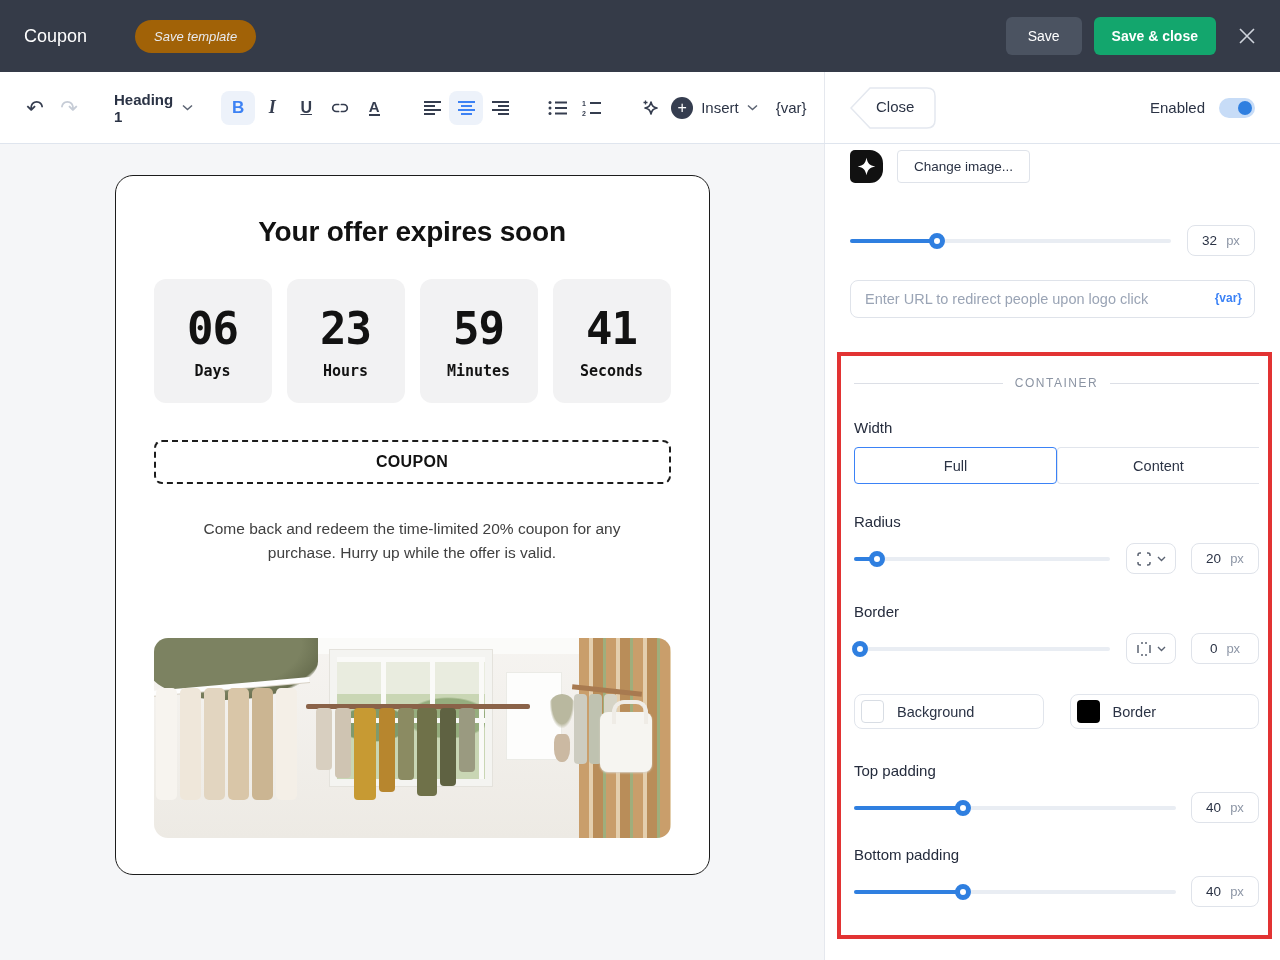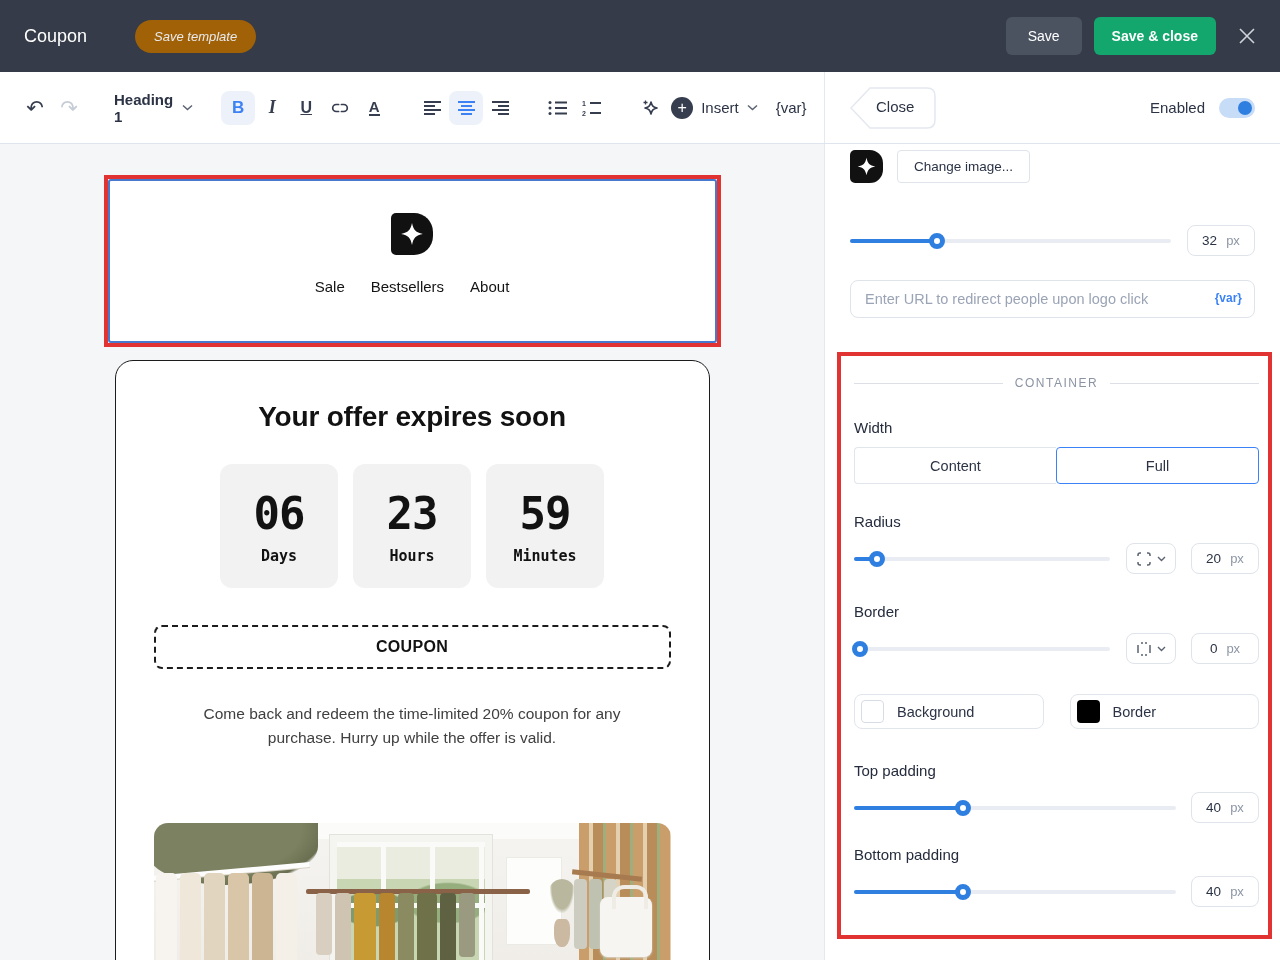--- a/index.html
+++ b/index.html
@@ -305,50 +305,40 @@
         </span>
     </div>
   </div>
 </div>
 
 <div class="main">
 
   <div class="canvas">
     <div class="email-col">
 
-      <div class="sel-red">
-        <div class="sel-blue">
-          <div class="logo-mark">
-            <svg width="26" height="26" viewBox="0 0 100 100">
-                <path d="M50 8 C56 36 64 44 92 50 C64 56 56 64 50 92 C44 64 36 56 8 50 C36 44 44 36 50 8 Z" fill="#fff"></path>
-              </svg>
-          </div>
-          <div class="email-nav">
-            <span>Sale</span>
-            <span>Bestsellers</span>
-            <span>About</span>
-          </div>
-        </div>
-      </div>
 
       <div class="email-card">
         <div class="email-h1">Your offer expires soon</div>
 
         <div class="timer-row">
           <div class="timer-tile">
             <div class="timer-num">06</div>
             <div class="timer-label">Days</div>
           </div>
           <div class="timer-tile">
             <div class="timer-num">23</div>
             <div class="timer-label">Hours</div>
           </div>
           <div class="timer-tile">
             <div class="timer-num">59</div>
             <div class="timer-label">Minutes</div>
+          </div>
+          <div class="timer-tile">
+            <div class="timer-num">41</div>
+            <div class="timer-label">Seconds</div>
           </div>
         </div>
 
         <div class="coupon-box">COUPON</div>
         <div class="email-body">Come back and redeem the time-limited 20% coupon for any purchase. Hurry up while the offer is valid.</div>
 
         <div class="photo">
           <div class="ph ph-ceiling"></div>
           <div class="ph ph-wood-right"></div>
           <div class="ph ph-window">
@@ -421,22 +411,22 @@
 
     <div class="container-sec">
       <div class="sec-head">
         <span class="line"></span>
         <span class="txt">CONTAINER</span>
         <span class="line"></span>
       </div>
 
       <div class="field-label">Width</div>
       <div class="seg">
+        <div class="seg-opt selected">Full</div>
         <div class="seg-opt first">Content</div>
-        <div class="seg-opt selected">Full</div>
       </div>
 
       <div class="field-label">Radius</div>
       <div class="ctl-row">
         <div class="slider">
           <span class="track"></span>
             <span class="fill" style="width:9%"></span>
             <span class="knob" style="left:calc(9% - 8px)"></span>
         </div>
         <div class="mini-dd">

